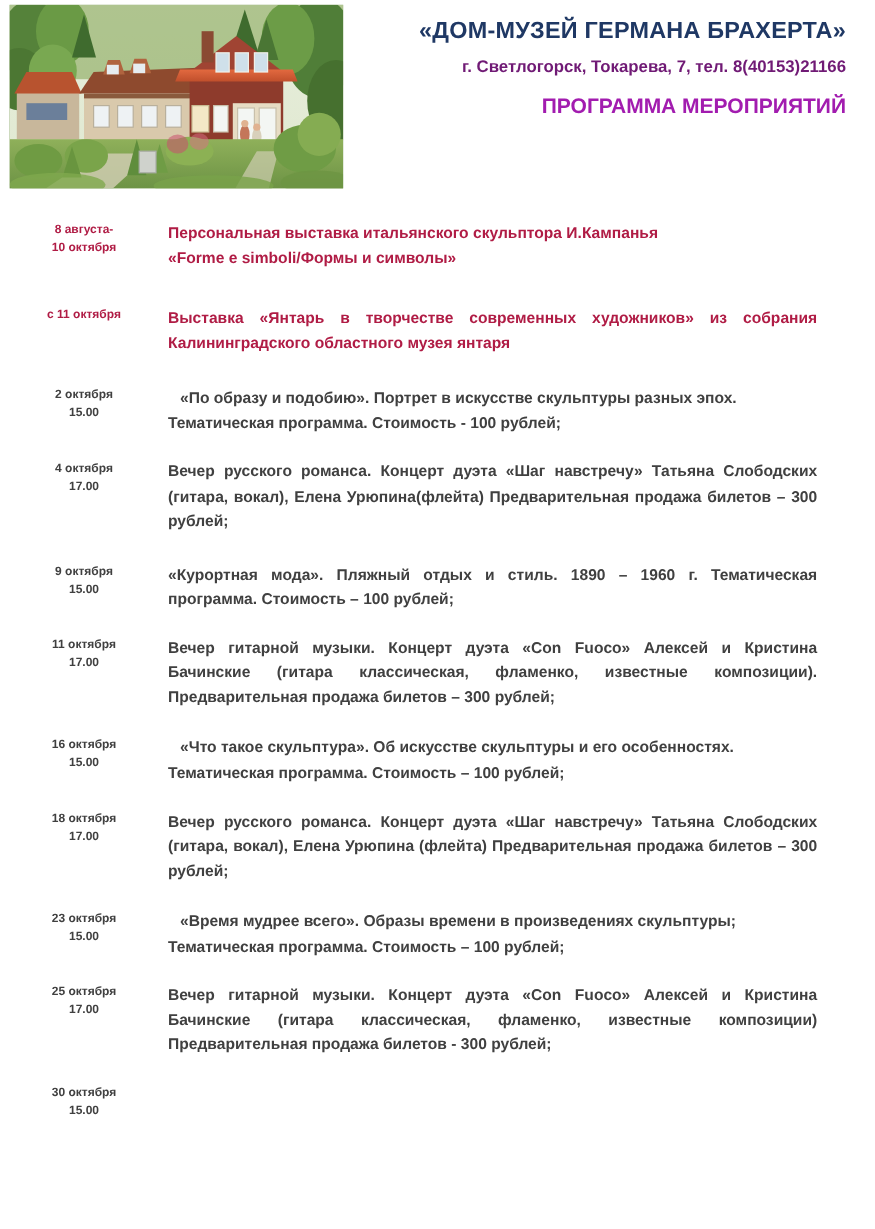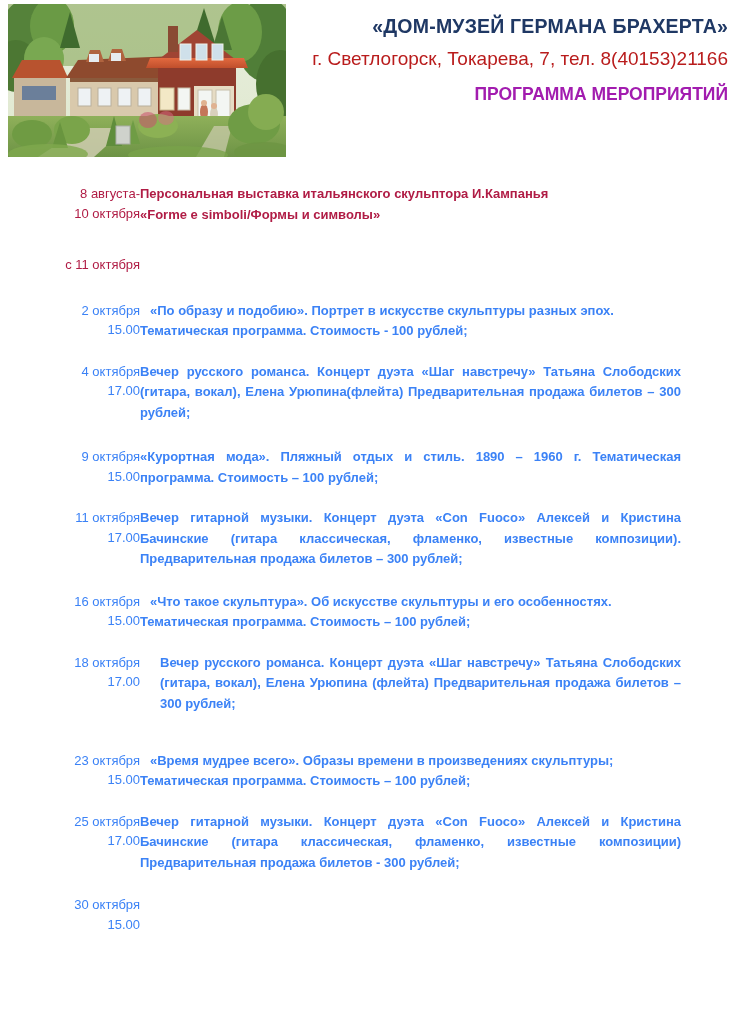--- a/index.html
+++ b/index.html
@@ -28,37 +28,37 @@
     top: 4px;
     width: 278px;
     height: 153px;
     overflow: hidden;
     background: #7fa05a;
   }
   .museum-photo svg { display: block; }
 
   .header-text {
     position: absolute;
-    left: 304px;
+    left: 281px;
     top: 14px;
     width: 424px;
     text-align: right;
   }
   .title-main {
     font-size: 19.5px;
     font-weight: bold;
     letter-spacing: 0.2px;
     color: #1f3864;
     line-height: 1.25;
     white-space: nowrap;
   }
   .title-sub {
-    font-size: 19px;
-    font-weight: normal;
-    color: #b91c1c;
+    font-size: 14px;
+    font-weight: bold;
+    color: #701a75;
     margin-top: 9px;
     line-height: 1.25;
     white-space: nowrap;
   }
   .title-program {
     font-size: 17.5px;
     font-weight: bold;
     color: #a21caf;
     margin-top: 13px;
     line-height: 1.25;
@@ -79,39 +79,39 @@
     padding: 0;
   }
   .event-row {
     display: flex;
     align-items: flex-start;
     margin-bottom: 19px;
   }
   .event-date {
     width: 140px;
     flex: 0 0 140px;
-    text-align: right;
-    font-size: 13px;
-    font-weight: normal;
+    text-align: center;
+    font-size: 10px;
+    font-weight: bold;
     line-height: 1.5;
     padding-top: 0px;
     white-space: nowrap;
   }
   .event-date .date-line { display: block; }
   .event-desc {
     flex: 1 1 auto;
     font-size: 13px;
     font-weight: bold;
     line-height: 1.58;
     padding-right: 48px;
   }
   .event-desc p { margin: 0; }
 
   .red   { color: #b01c45; }
-  .navy  { color: #3b82f6; }
+  .navy  { color: #404040; }
 
   .justify { text-align: justify; text-align-last: left; }
   .plain   { text-align: left; }
   .indent  { text-indent: 10px; }
 
   .row-top-pad { margin-top: 22px; }
 </style>
 </head>
 <body>
 
@@ -230,20 +230,23 @@
       </div>
       <div class="event-desc red plain">
         <p>Персональная выставка итальянского скульптора И.Кампанья</p>
         <p>«Forme e simboli/Формы и символы»</p>
       </div>
     </div>
     <div class="event-row" style="margin-bottom: 26px;">
       <div class="event-date red">
         <span class="date-line">с 11 октября</span>
       </div>
+      <div class="event-desc red justify">
+        <p>Выставка «Янтарь в творчестве современных художников» из собрания Калининградского областного музея янтаря</p>
+      </div>
     </div>
     <div class="event-row" style="margin-bottom: 20px;">
       <div class="event-date navy">
         <span class="date-line">2 октября</span>
         <span class="date-line">15.00</span>
       </div>
       <div class="event-desc navy plain indent">
         <p>«По образу и подобию». Портрет в искусстве скульптуры разных эпох. Тематическая программа. Стоимость - 100 рублей;</p>
       </div>
     </div>
@@ -276,21 +279,21 @@
     </div>
     <div class="event-row" style="margin-bottom: 20px;">
       <div class="event-date navy">
         <span class="date-line">16 октября</span>
         <span class="date-line">15.00</span>
       </div>
       <div class="event-desc navy plain indent">
         <p>«Что такое скульптура». Об искусстве скульптуры и его особенностях. Тематическая программа. Стоимость – 100 рублей;</p>
       </div>
     </div>
-    <div class="event-row" style="margin-bottom: 36px; gap: 20px;">
+    <div class="event-row" style="margin-bottom: 22px;">
       <div class="event-date navy">
         <span class="date-line">18 октября</span>
         <span class="date-line">17.00</span>
       </div>
       <div class="event-desc navy justify">
         <p>Вечер русского романса.  Концерт дуэта «Шаг навстречу» Татьяна Слободских (гитара, вокал), Елена Урюпина (флейта) Предварительная продажа билетов – 300 рублей;</p>
       </div>
     </div>
     <div class="event-row" style="margin-bottom: 20px;">
       <div class="event-date navy">

